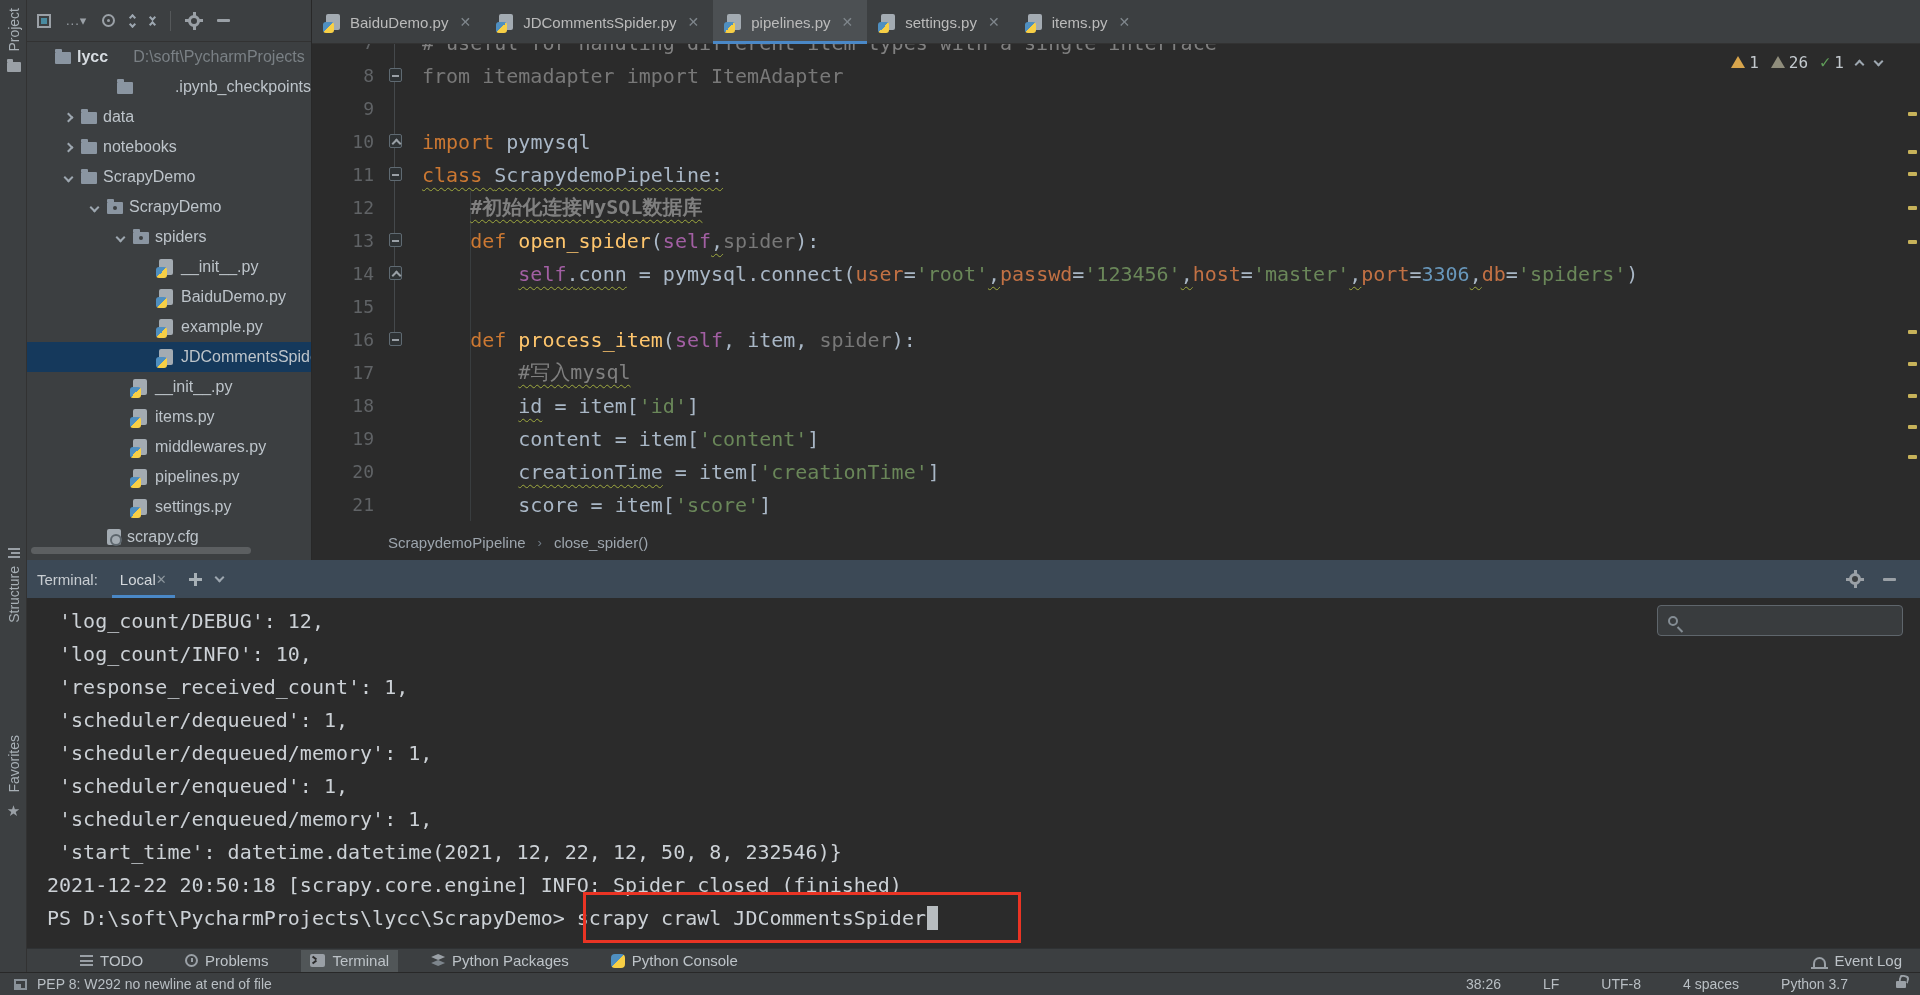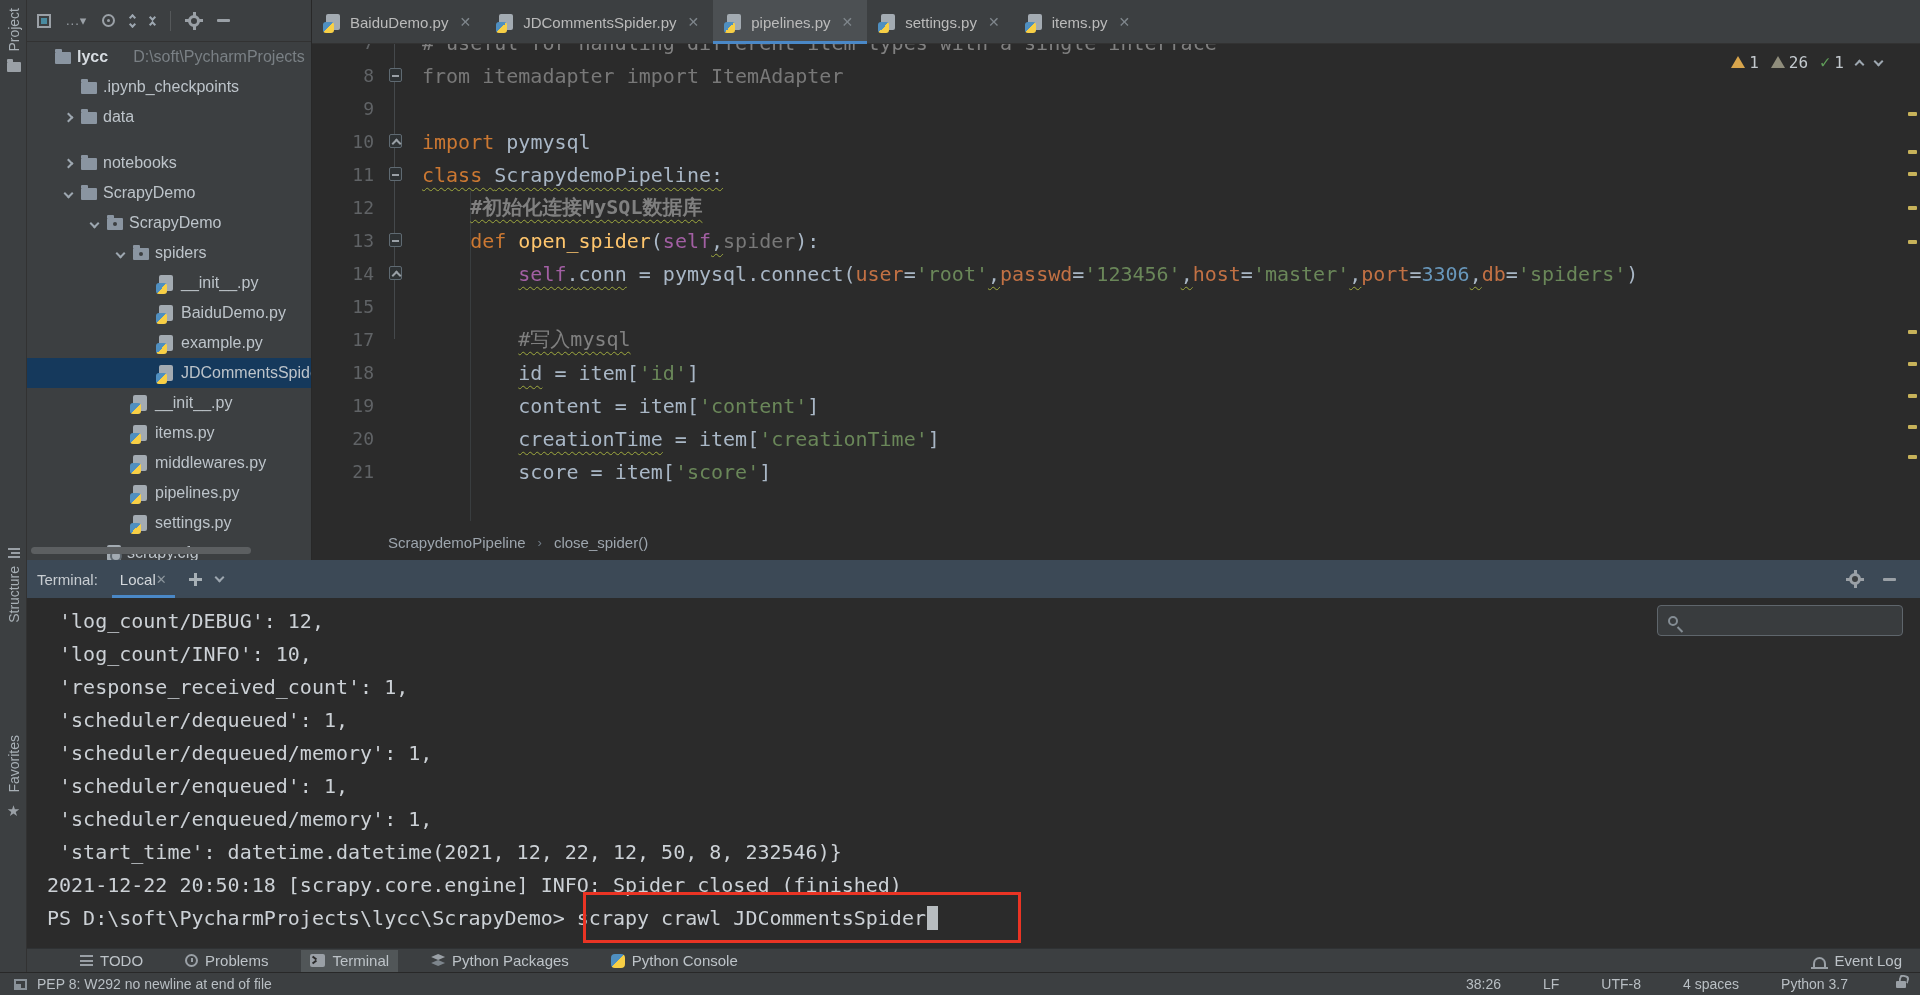--- a/index.html
+++ b/index.html
@@ -174,33 +174,33 @@
       <span class="i-gear"></span>
       <span class="i-minus"></span>
     </div>
     <div class="tree" id="tree">
         <div class="trow" style="padding-left: 8px;">
           <span class="chevslot"></span>
           <span class="i-folder"></span>
           <span><b>lycc</b></span>
           <span class="sec">D:\soft\PycharmProjects</span>
         </div>
-        <div class="trow" style="padding-left: 34px;">
+        <div class="trow" style="padding-left: 34px; justify-content: space-between;">
           <span class="chevslot"></span>
           <span class="i-folder"></span>
           <span>.ipynb_checkpoints</span>
         </div>
         <div class="trow" style="padding-left: 34px;">
           <span class="chevslot">
             <i class="chev right"></i>
           </span>
           <span class="i-folder"></span>
           <span>data</span>
         </div>
-        <div class="trow" style="padding-left: 34px; margin-top: 16px;">
+        <div class="trow" style="padding-left: 34px;">
           <span class="chevslot">
             <i class="chev right"></i>
           </span>
           <span class="i-folder"></span>
           <span>notebooks</span>
         </div>
         <div class="trow" style="padding-left: 34px;">
           <span class="chevslot">
             <i class="chev down"></i>
           </span>
@@ -354,20 +354,27 @@
             <span class="ln">14</span>
             <span class="foldcol">
               <i class="fold u"></i>
             </span>
             <span class="ct" style="margin-left: 6px;"><span class="c-txt">        </span><span class="c-self w">self</span><span class="c-txt w">.</span><span class="c-txt w">conn</span><span class="c-txt"> = </span><span class="c-txt">pymysql.connect(</span><span class="c-arg">user</span><span class="c-txt">=</span><span class="c-str">'root'</span><span class="c-txt w">,</span><span class="c-arg">passwd</span><span class="c-txt">=</span><span class="c-str">'123456'</span><span class="c-txt w">,</span><span class="c-arg">host</span><span class="c-txt">=</span><span class="c-str">'master'</span><span class="c-txt w">,</span><span class="c-arg">port</span><span class="c-txt">=</span><span class="c-num">3306</span><span class="c-txt w">,</span><span class="c-arg">db</span><span class="c-txt">=</span><span class="c-str">'spiders'</span><span class="c-txt">)</span></span>
           </div>
           <div class="cl">
             <span class="ln">15</span>
             <span class="foldcol"></span>
             <span class="ct" style="margin-left: 6px;"></span>
+          </div>
+          <div class="cl">
+            <span class="ln">16</span>
+            <span class="foldcol">
+              <i class="fold m"></i>
+            </span>
+            <span class="ct" style="margin-left: 6px;"><span class="c-txt">    </span><span class="c-kw">def </span><span class="c-fn">process_item</span><span class="c-txt">(</span><span class="c-self">self</span><span class="c-txt">, </span><span class="c-txt">item</span><span class="c-txt">, </span><span class="c-gray">spider</span><span class="c-txt">):</span></span>
           </div>
           <div class="cl">
             <span class="ln">17</span>
             <span class="foldcol"></span>
             <span class="ct" style="margin-left: 6px;"><span class="c-txt">        </span><span class="c-cmt w">#写入mysql</span></span>
           </div>
           <div class="cl">
             <span class="ln">18</span>
             <span class="foldcol"></span>
             <span class="ct" style="margin-left: 6px;"><span class="c-txt">        </span><span class="c-txt w">id</span><span class="c-txt"> = </span><span class="c-txt">item</span><span class="c-txt">[</span><span class="c-str">'id'</span><span class="c-txt">]</span></span>

